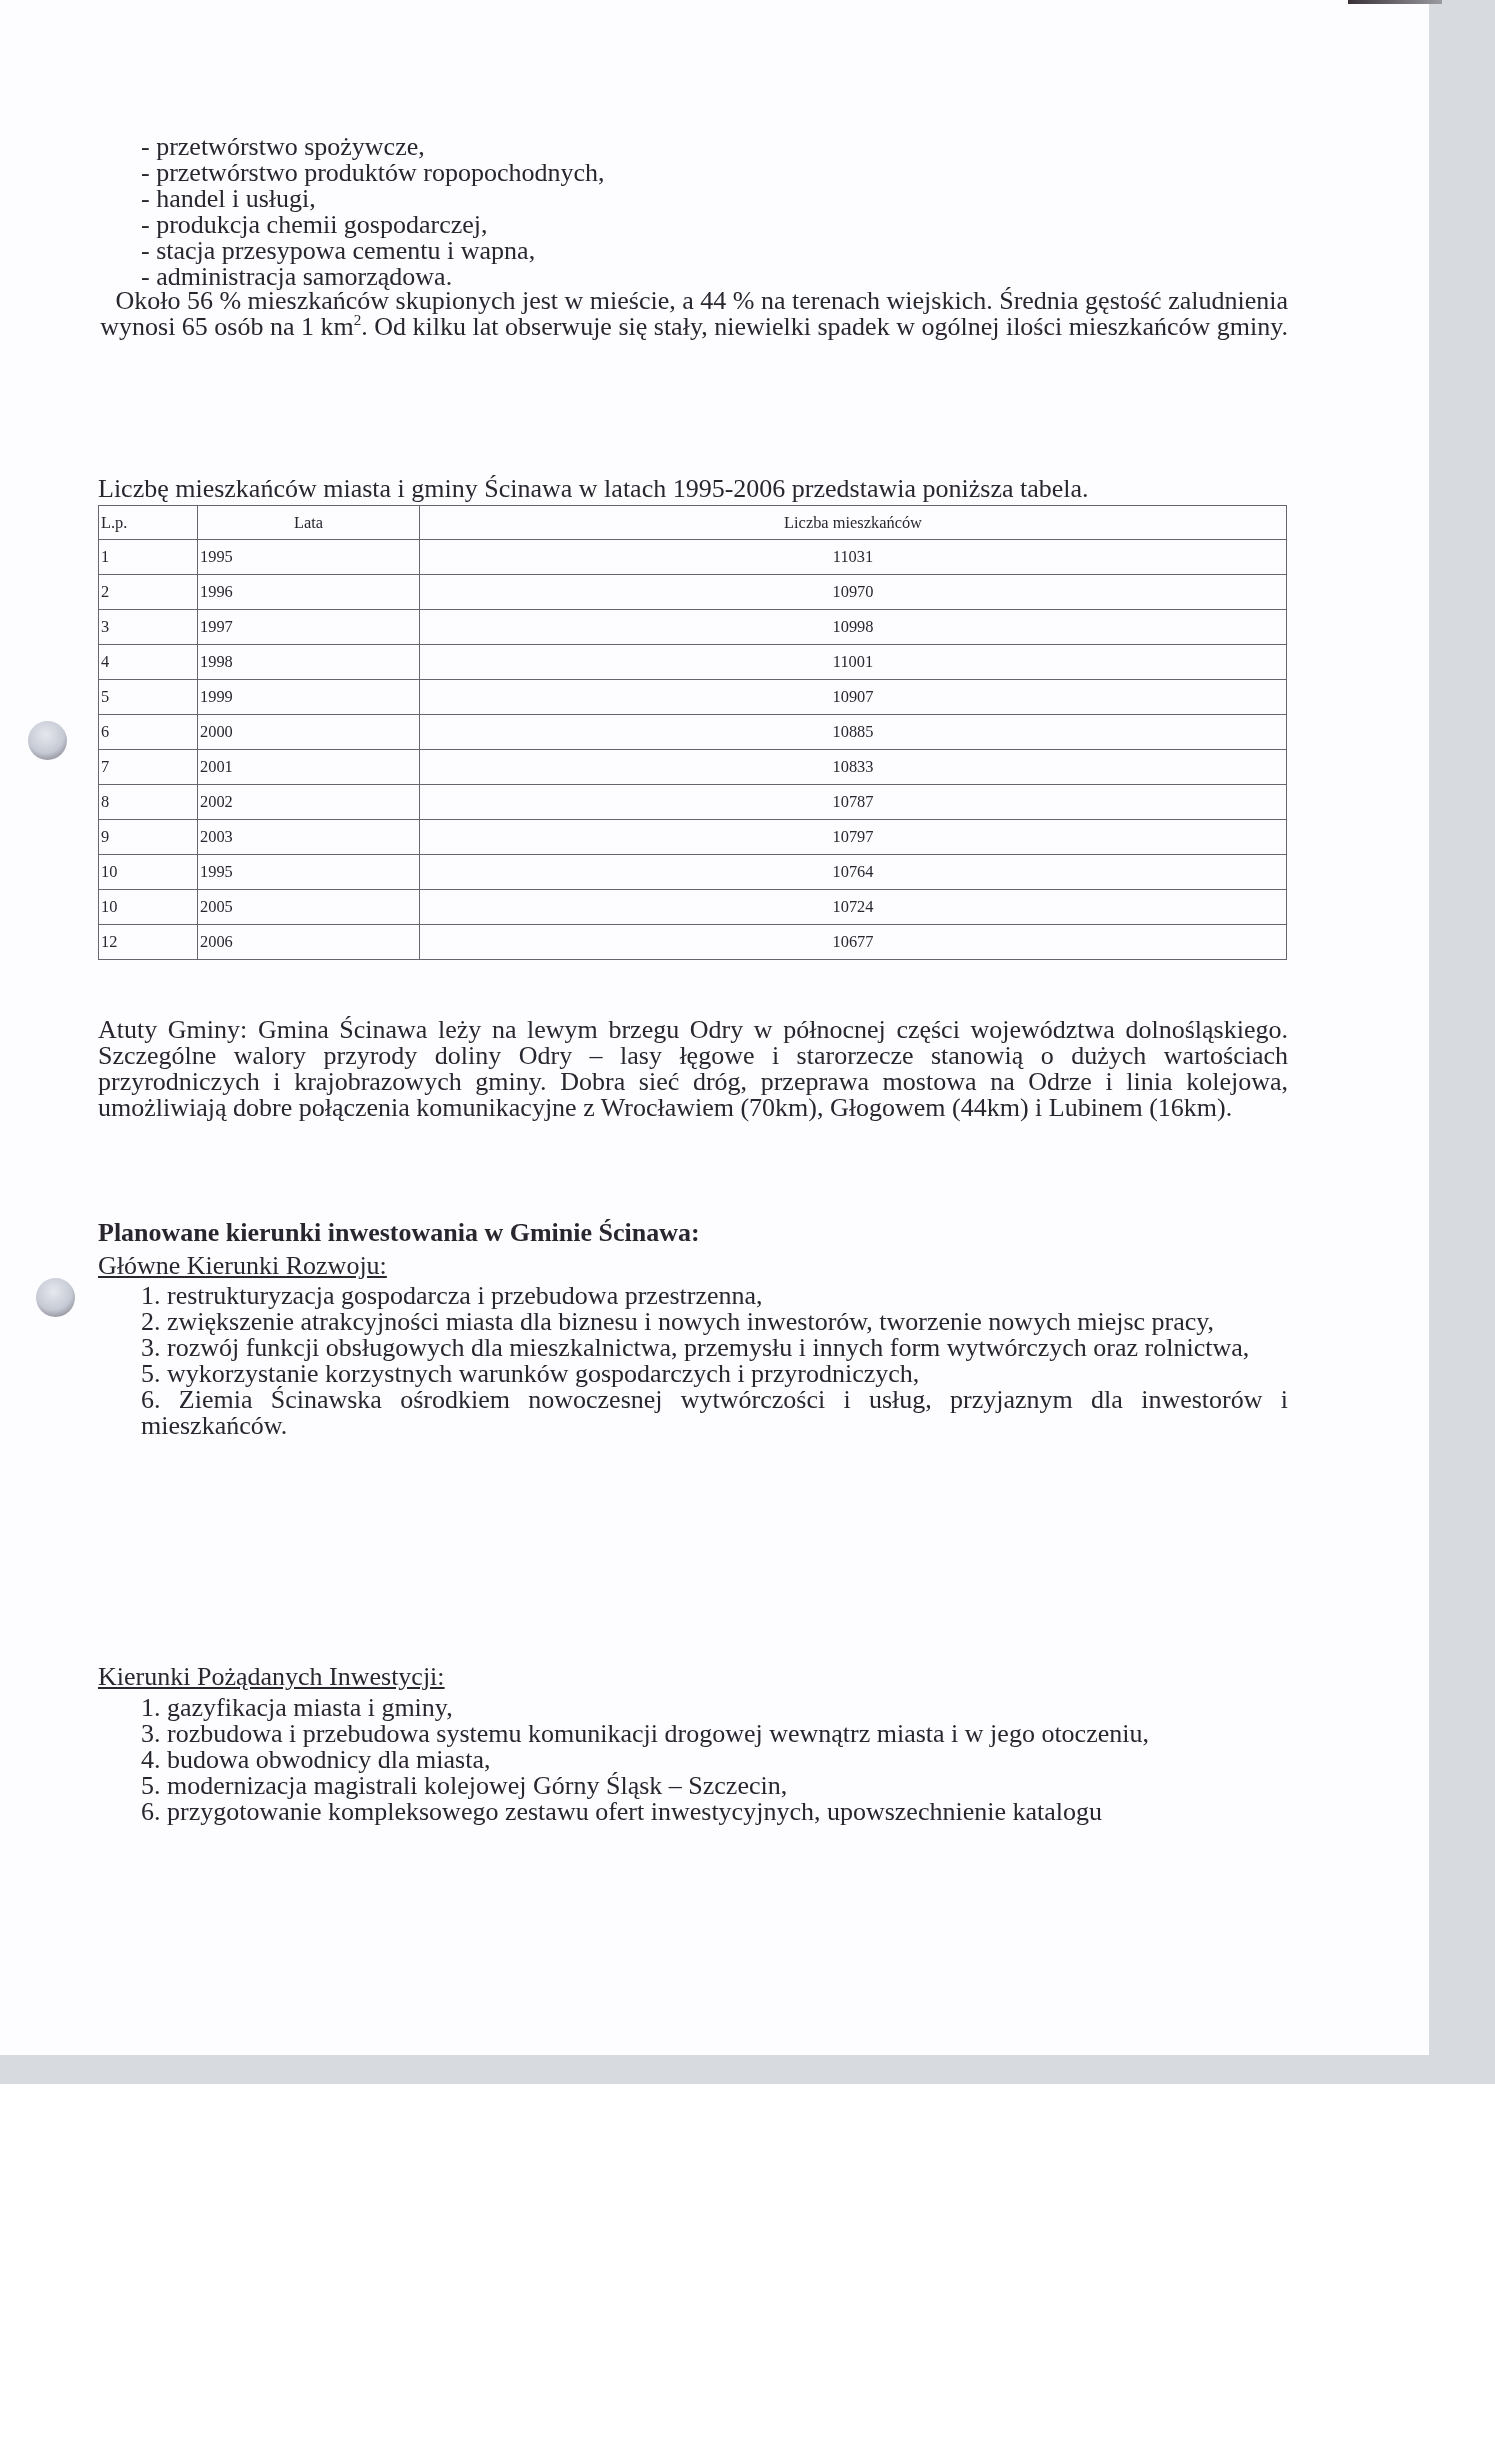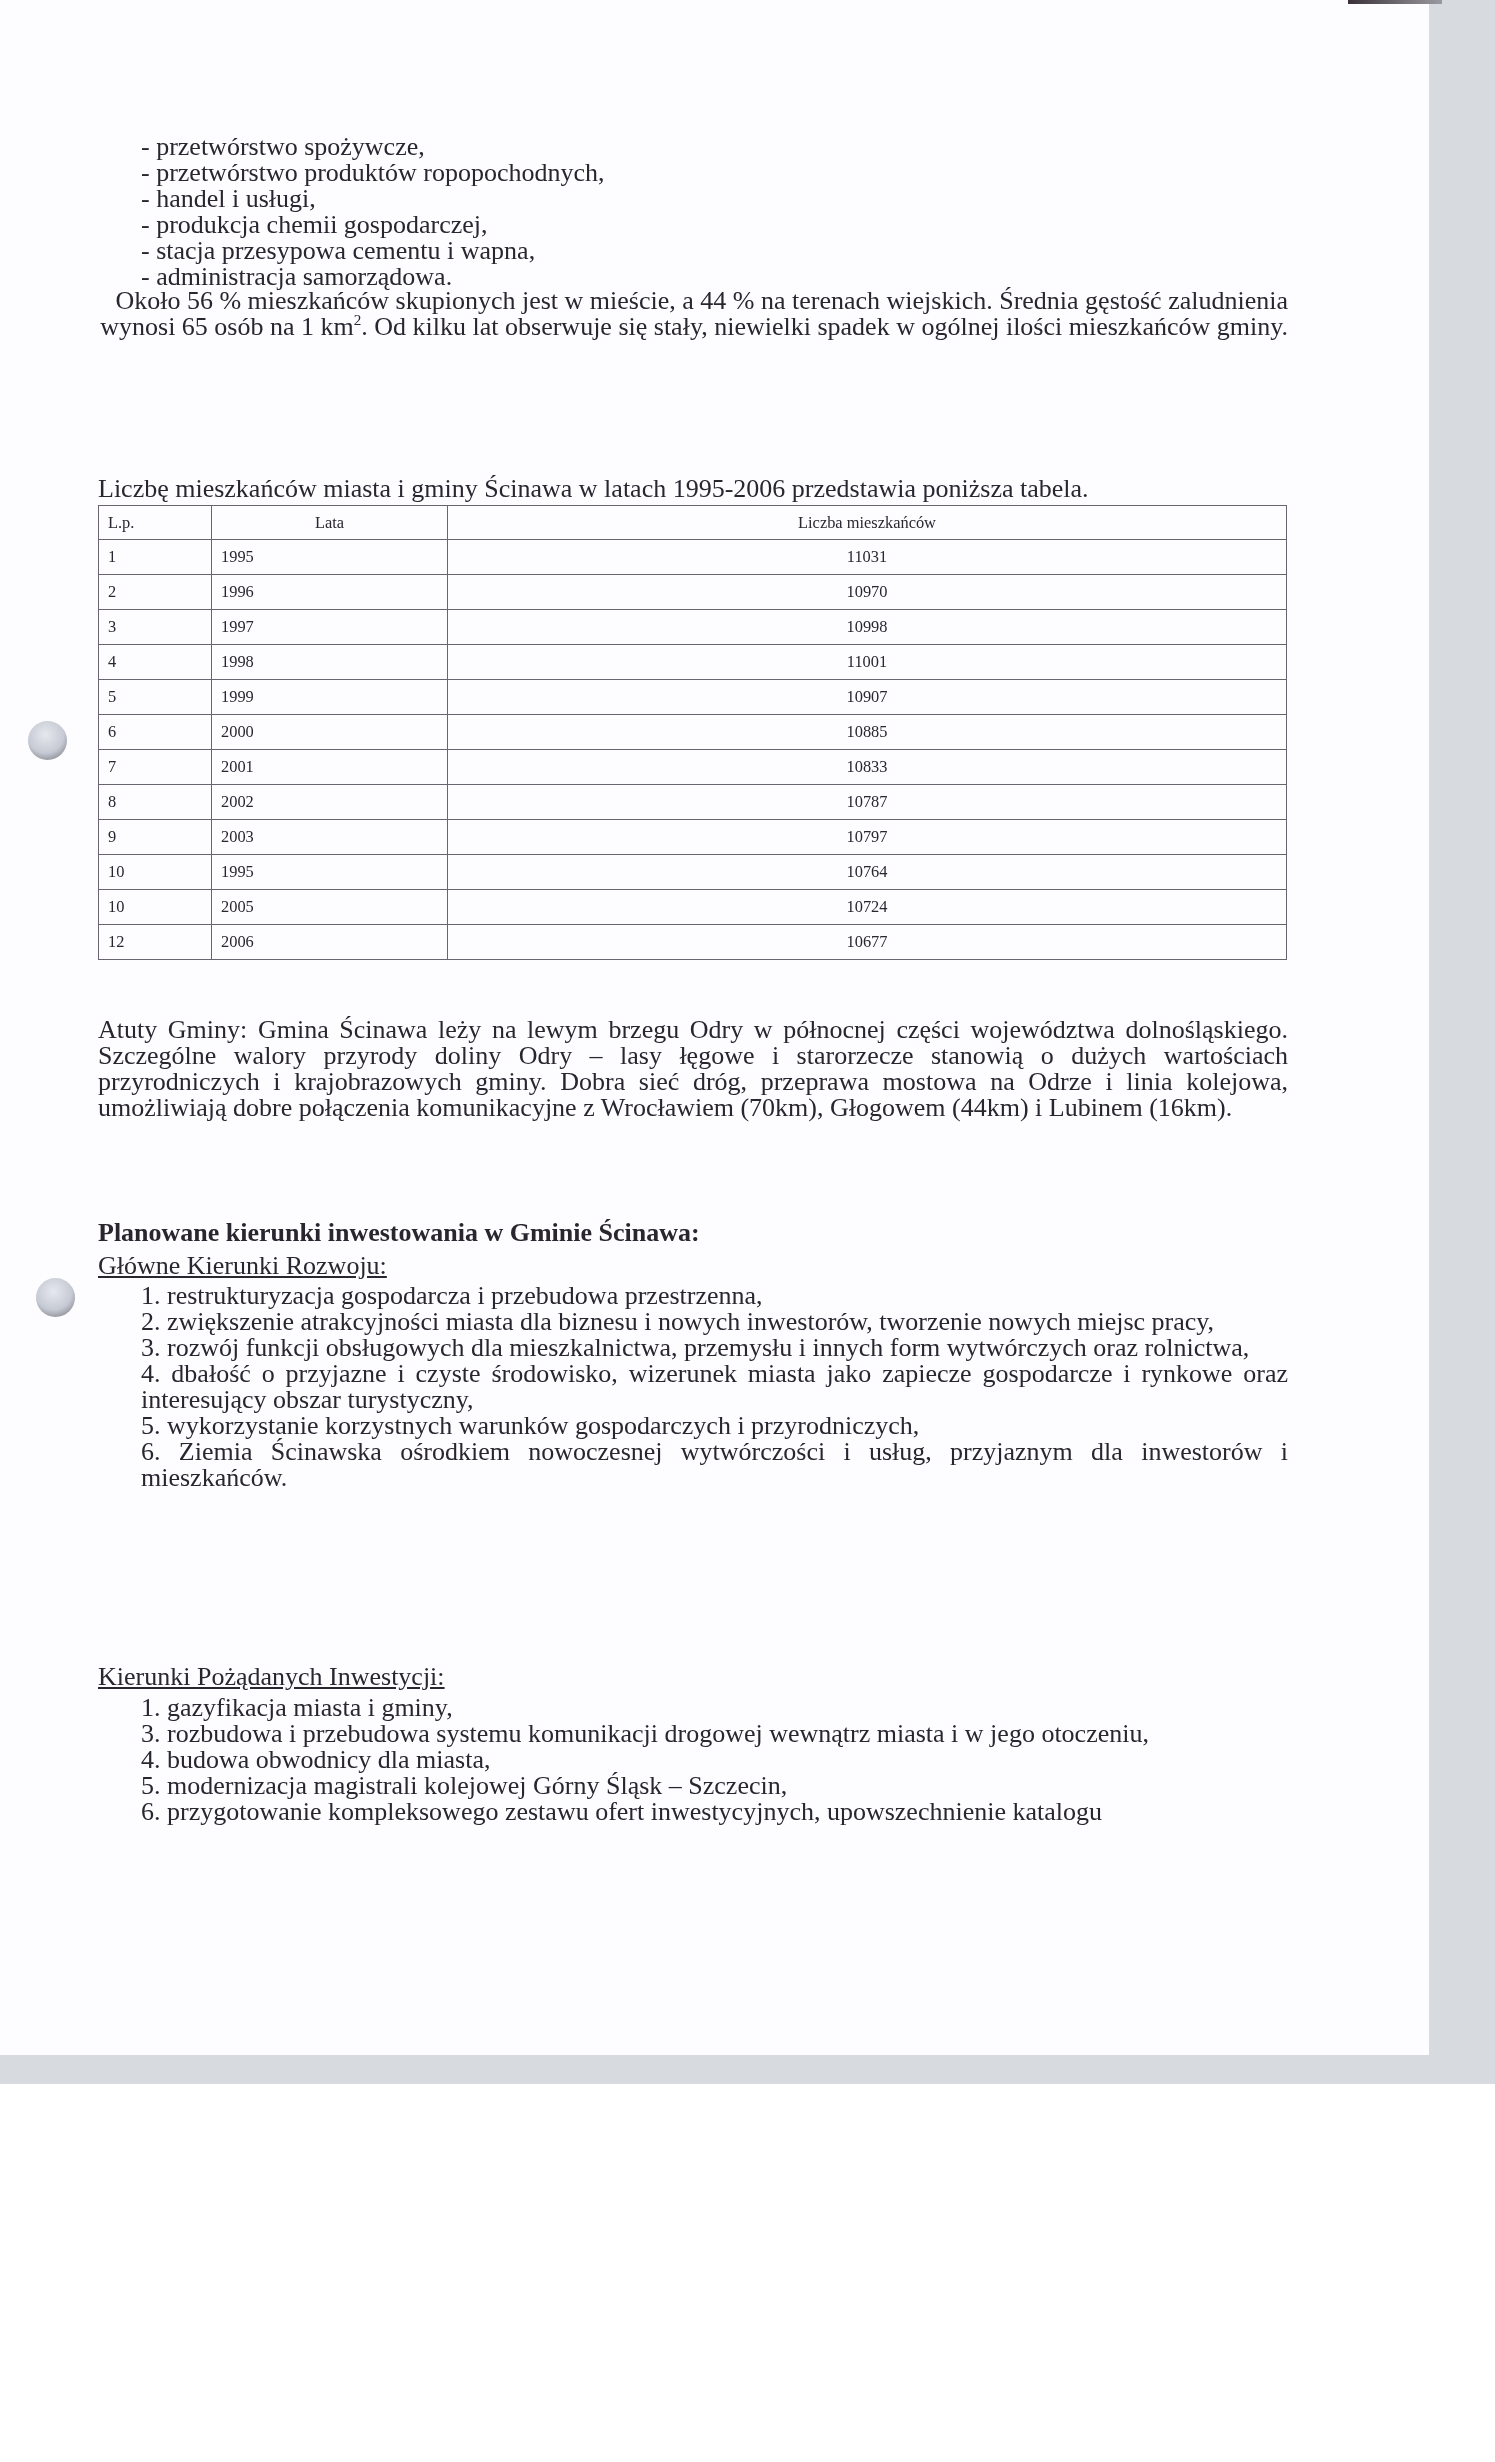--- a/index.html
+++ b/index.html
@@ -15,21 +15,21 @@
           background: radial-gradient(circle at 45% 35%, #e6e8ee 0%, #c6cad4 55%, #6b6770 100%); }
   .text { position: absolute; font-size: 26px; line-height: 26px; white-space: nowrap; }
   .line { height: 26px; }
   .para { position: absolute; left: 98px; width: 1190px; font-size: 26px; line-height: 26px; text-align: justify; }
   .bullets { position: absolute; left: 141px; top: 134px; font-size: 26px; line-height: 26px; }
   .heading { position: absolute; left: 98px; font-size: 26px; font-weight: bold; }
   .subhead { position: absolute; left: 98px; font-size: 26px; text-decoration: underline; }
   .numlist { position: absolute; left: 141px; width: 1147px; font-size: 26px; line-height: 26px; }
   .numlist .item { text-align: justify; }
   table.pop { position: absolute; left: 98px; top: 505px; width: 1189px; border-collapse: collapse; font-size: 16.4px; }
-  table.pop td, table.pop th { border: 1.2px solid #6a6470; height: 34px; padding: 0 9px; font-weight: normal; vertical-align: middle; }
+  table.pop td, table.pop th { border: 1.2px solid #6a6470; height: 34px; padding: 0 2px; font-weight: normal; vertical-align: middle; }
   table.pop th { height: 33px; }
   .c1 { width: 94px; text-align: left; }
   .c2 { width: 217px; text-align: left; }
   .c3 { text-align: center; }
   th.c2 { text-align: center; }
 </style>
 </head>
 <body>
 
 <div class="scan-bed-right"></div>
@@ -126,21 +126,20 @@
 </table>
 
 <div class="para" style="top:1017px;">Atuty Gminy: Gmina Ścinawa leży na lewym brzegu Odry w północnej części województwa dolnośląskiego. Szczególne walory przyrody doliny Odry – lasy łęgowe i starorzecze stanowią o dużych wartościach przyrodniczych i krajobrazowych gminy. Dobra sieć dróg, przeprawa mostowa na Odrze i linia kolejowa, umożliwiają dobre połączenia komunikacyjne z Wrocławiem (70km), Głogowem (44km) i Lubinem (16km).</div>
 
 <div class="heading" style="top:1218px;">Planowane kierunki inwestowania w Gminie Ścinawa:</div>
 <div class="subhead" style="top:1251px;">Główne Kierunki Rozwoju:</div>
 <div class="numlist" style="top:1283px;">
   <div class="item">1. restrukturyzacja gospodarcza i przebudowa przestrzenna,</div>
   <div class="item">2. zwiększenie atrakcyjności miasta dla biznesu i nowych inwestorów, tworzenie nowych miejsc pracy,</div>
   <div class="item">3. rozwój funkcji obsługowych dla mieszkalnictwa, przemysłu i innych form wytwórczych oraz rolnictwa,</div>
-  <div class="item">4. dbałość o przyjazne i czyste środowisko, wizerunek miasta jako zapiecze gospodarcze i rynkowe oraz interesujący obszar turystyczny,</div>
   <div class="item">5. wykorzystanie korzystnych warunków gospodarczych i przyrodniczych,</div>
   <div class="item">6. Ziemia Ścinawska ośrodkiem nowoczesnej wytwórczości i usług, przyjaznym dla inwestorów i mieszkańców.</div>
 </div>
 
 <div class="subhead" style="top:1662px;">Kierunki Pożądanych Inwestycji:</div>
 <div class="numlist" style="top:1695px;">
   <div class="item">1. gazyfikacja miasta i gminy,</div>
   <div class="item">3. rozbudowa i przebudowa systemu komunikacji drogowej wewnątrz miasta i w jego otoczeniu,</div>
   <div class="item">4. budowa obwodnicy dla miasta,</div>
   <div class="item">5. modernizacja magistrali kolejowej Górny Śląsk – Szczecin,</div>

